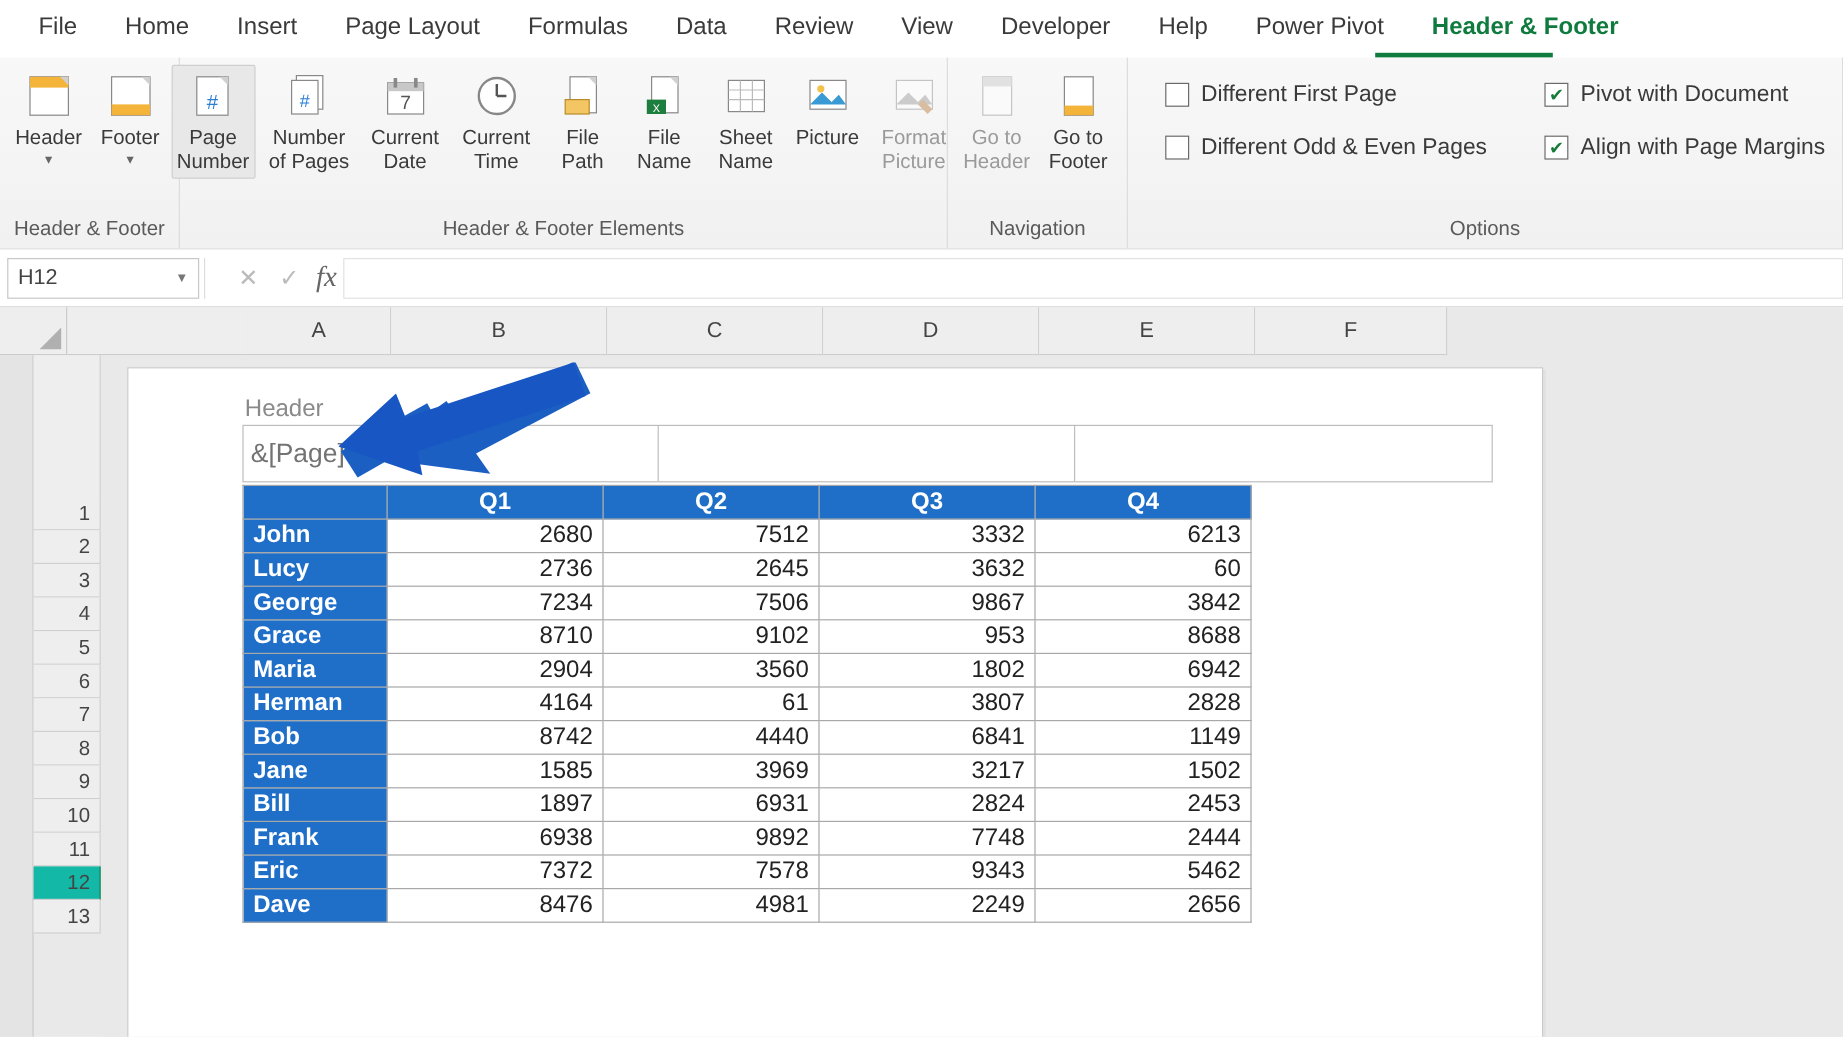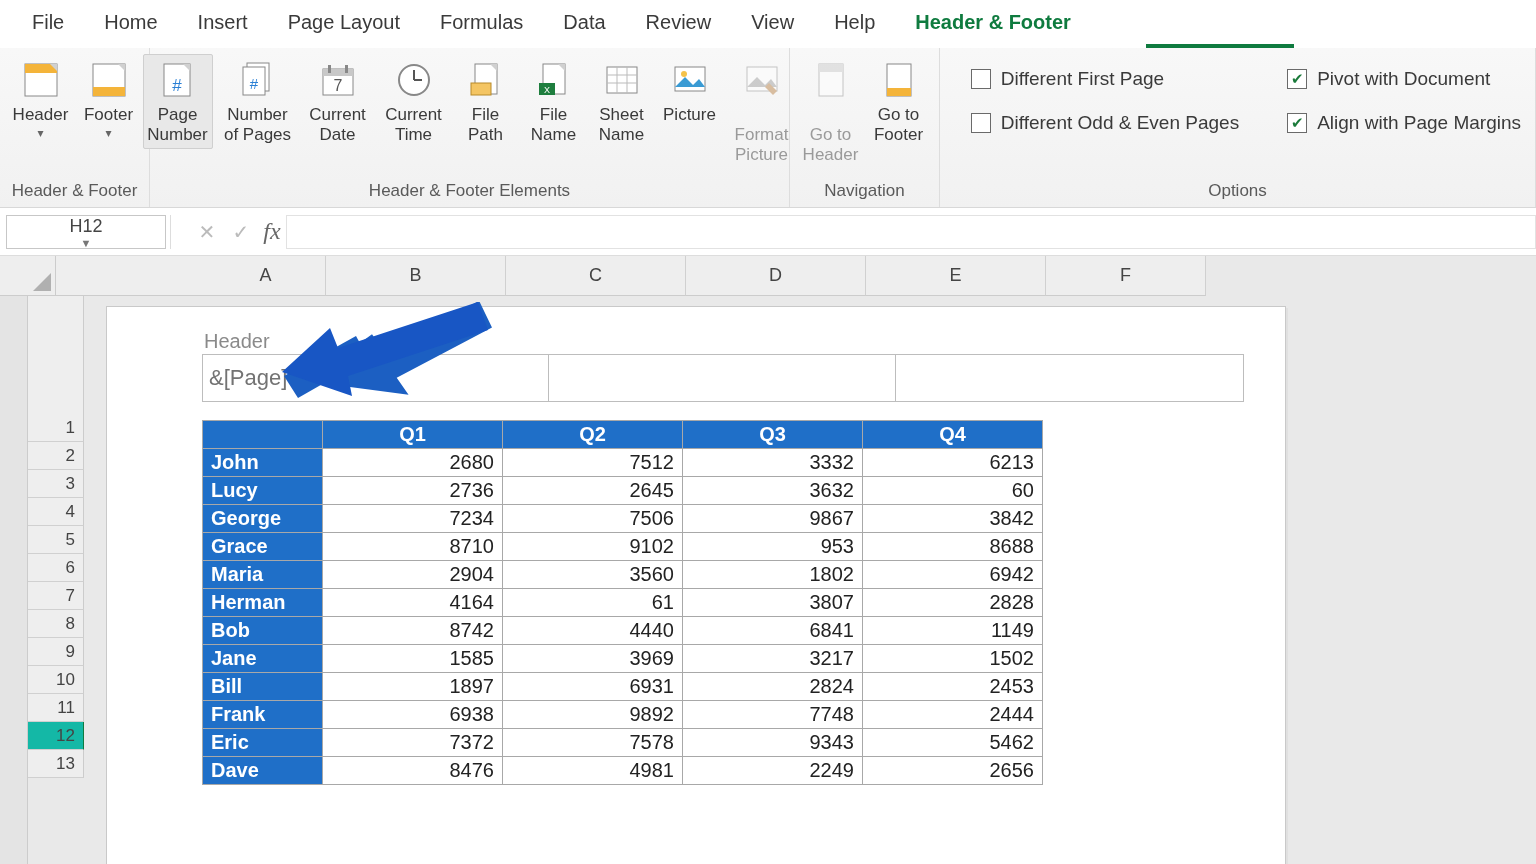--- a/index.html
+++ b/index.html
@@ -12,32 +12,32 @@
   .tab-underline { height: 4px; background: #0f7b3f; margin-left: 1146px; width: 148px; }
 
   
   .ribbon { display: flex; height: 160px; background: linear-gradient(#f8f8f8,#f1f1f1); border-bottom: 1px solid #d8d8d8; }
   .group { border-right: 1px solid #ddd; padding: 6px 10px 2px 10px; display: flex; flex-direction: column; align-items: center; justify-content: space-between; }
   .group-body { display: flex; align-items: flex-start; gap: 6px; flex: 1; }
   .group-label { font-size: 17px; color: #5a5a5a; padding: 2px 0 4px 0; }
   .rbtn { display: flex; flex-direction: column; align-items: center; justify-content: flex-start; width: 70px; padding: 4px 2px; font-size: 17px; color: #3a3a3a; line-height: 1.15; text-align: center; cursor: pointer; border: 1px solid transparent; border-radius: 2px; }
   .rbtn .ico { width: 42px; height: 42px; display: flex; align-items: center; justify-content: center; margin-bottom: 4px; }
   .rbtn.active { background: #e8e8e8; border-color: #cfcfcf; }
-  .rbtn.disabled { color: #9a9a9a; gap: 20px; }
+  .rbtn.disabled { color: #9a9a9a; }
   .rbtn .caret { font-size: 12px; color: #666; margin-top: 2px; }
   .rbtn.small { width: 62px; }
   .rbtn.wide { width: 78px; }
 
   .checkrow { display: flex; align-items: center; gap: 10px; font-size: 19px; color: #3a3a3a; padding: 6px 4px; cursor: pointer; }
   .chk { width: 20px; height: 20px; border: 1.5px solid #6a6a6a; background: #fff; display: inline-flex; align-items: center; justify-content: center; font-size: 15px; color: #1a7a3a; }
   .options-grid { display: grid; grid-template-columns: auto auto; column-gap: 40px; row-gap: 10px; padding-top: 8px; }
 
   
   .fbar-row { display: flex; align-items: center; height: 48px; border-bottom: 1px solid #ddd; background: #fff; }
-  .namebox { width: 160px; height: 34px; border: 1px solid #c7c7c7; margin-left: 6px; display: flex; align-items: center; justify-content: space-between; padding: 0 8px; font-size: 18px; color: #444; background: #fff; flex-direction: column; }
+  .namebox { width: 160px; height: 34px; border: 1px solid #c7c7c7; margin-left: 6px; display: flex; align-items: center; justify-content: space-between; padding: 0 8px; font-size: 18px; color: #444; background: #fff; }
   .namebox .dd { color: #777; font-size: 11px; }
   .fbar-sep { width: 16px; height: 34px; border-left: 1px solid #ddd; margin: 0 4px; }
   .fbar-btn { width: 34px; text-align: center; font-size: 20px; color: #888; cursor: pointer; }
   .fx { font-style: italic; font-family: "Cambria Math", serif; font-size: 24px; color: #666; width: 28px; text-align: center; }
   .formula-input { flex: 1; height: 34px; border: 1px solid #e2e2e2; background: #fff; }
 
   
   .sheet-wrap { position: relative; display: flex; background: #e9e9e9; height: 612px; }
   .corner { width: 56px; height: 40px; background: #eee; border-right: 1px solid #ccc; border-bottom: 1px solid #ccc; position: relative; }
   .corner::after { content:""; position:absolute; right:4px; bottom:4px; width:0; height:0; border-left:18px solid transparent; border-bottom:18px solid #b0b0b0; }
@@ -72,21 +72,23 @@
 
 <div class="tabs">
   <div class="tab">File</div>
   <div class="tab">Home</div>
   <div class="tab">Insert</div>
   <div class="tab">Page Layout</div>
   <div class="tab">Formulas</div>
   <div class="tab">Data</div>
   <div class="tab">Review</div>
   <div class="tab">View</div>
+  <div class="tab">Developer</div>
   <div class="tab">Help</div>
+  <div class="tab">Power Pivot</div>
   <div class="tab active">Header &amp; Footer</div>
 </div>
 <div class="tab-underline"></div>
 
 <div class="ribbon">
 
   <div class="group" style="width:150px">
     <div class="group-body">
       <div class="rbtn small">
         <span class="ico">
@@ -340,21 +342,21 @@
     <svg class="arrow" style="left:200px; top:6px" width="220" height="100">
       <polygon points="20,70 90,30 100,48 200,8 210,36 110,76 120,94" fill="#1c5fc2" transform="rotate(-6 110 50)"></polygon>
       <polygon points="0,74 72,34 84,56 14,96" fill="#1c5fc2"></polygon>
       <polygon points="8,78 60,18 130,0 140,30 72,48 30,94" fill="none"></polygon>
     </svg>
 
     <svg class="arrow" style="left:198px; top:4px" width="220" height="105">
       <polygon points="0,72 70,96 66,76 206,30 196,2 56,48 48,28" fill="#1856c4"></polygon>
     </svg>
 
-    <table class="tbl" style="left:118px; top:124px">
+    <table class="tbl" style="left:118px; top:108px">
       <colgroup>
           <col class="colA">
           <col class="colQ">
           <col class="colQ">
           <col class="colQ">
           <col class="colQ">
         </colgroup>
       <thead>
           <tr id="thead-row">
             <th></th>

